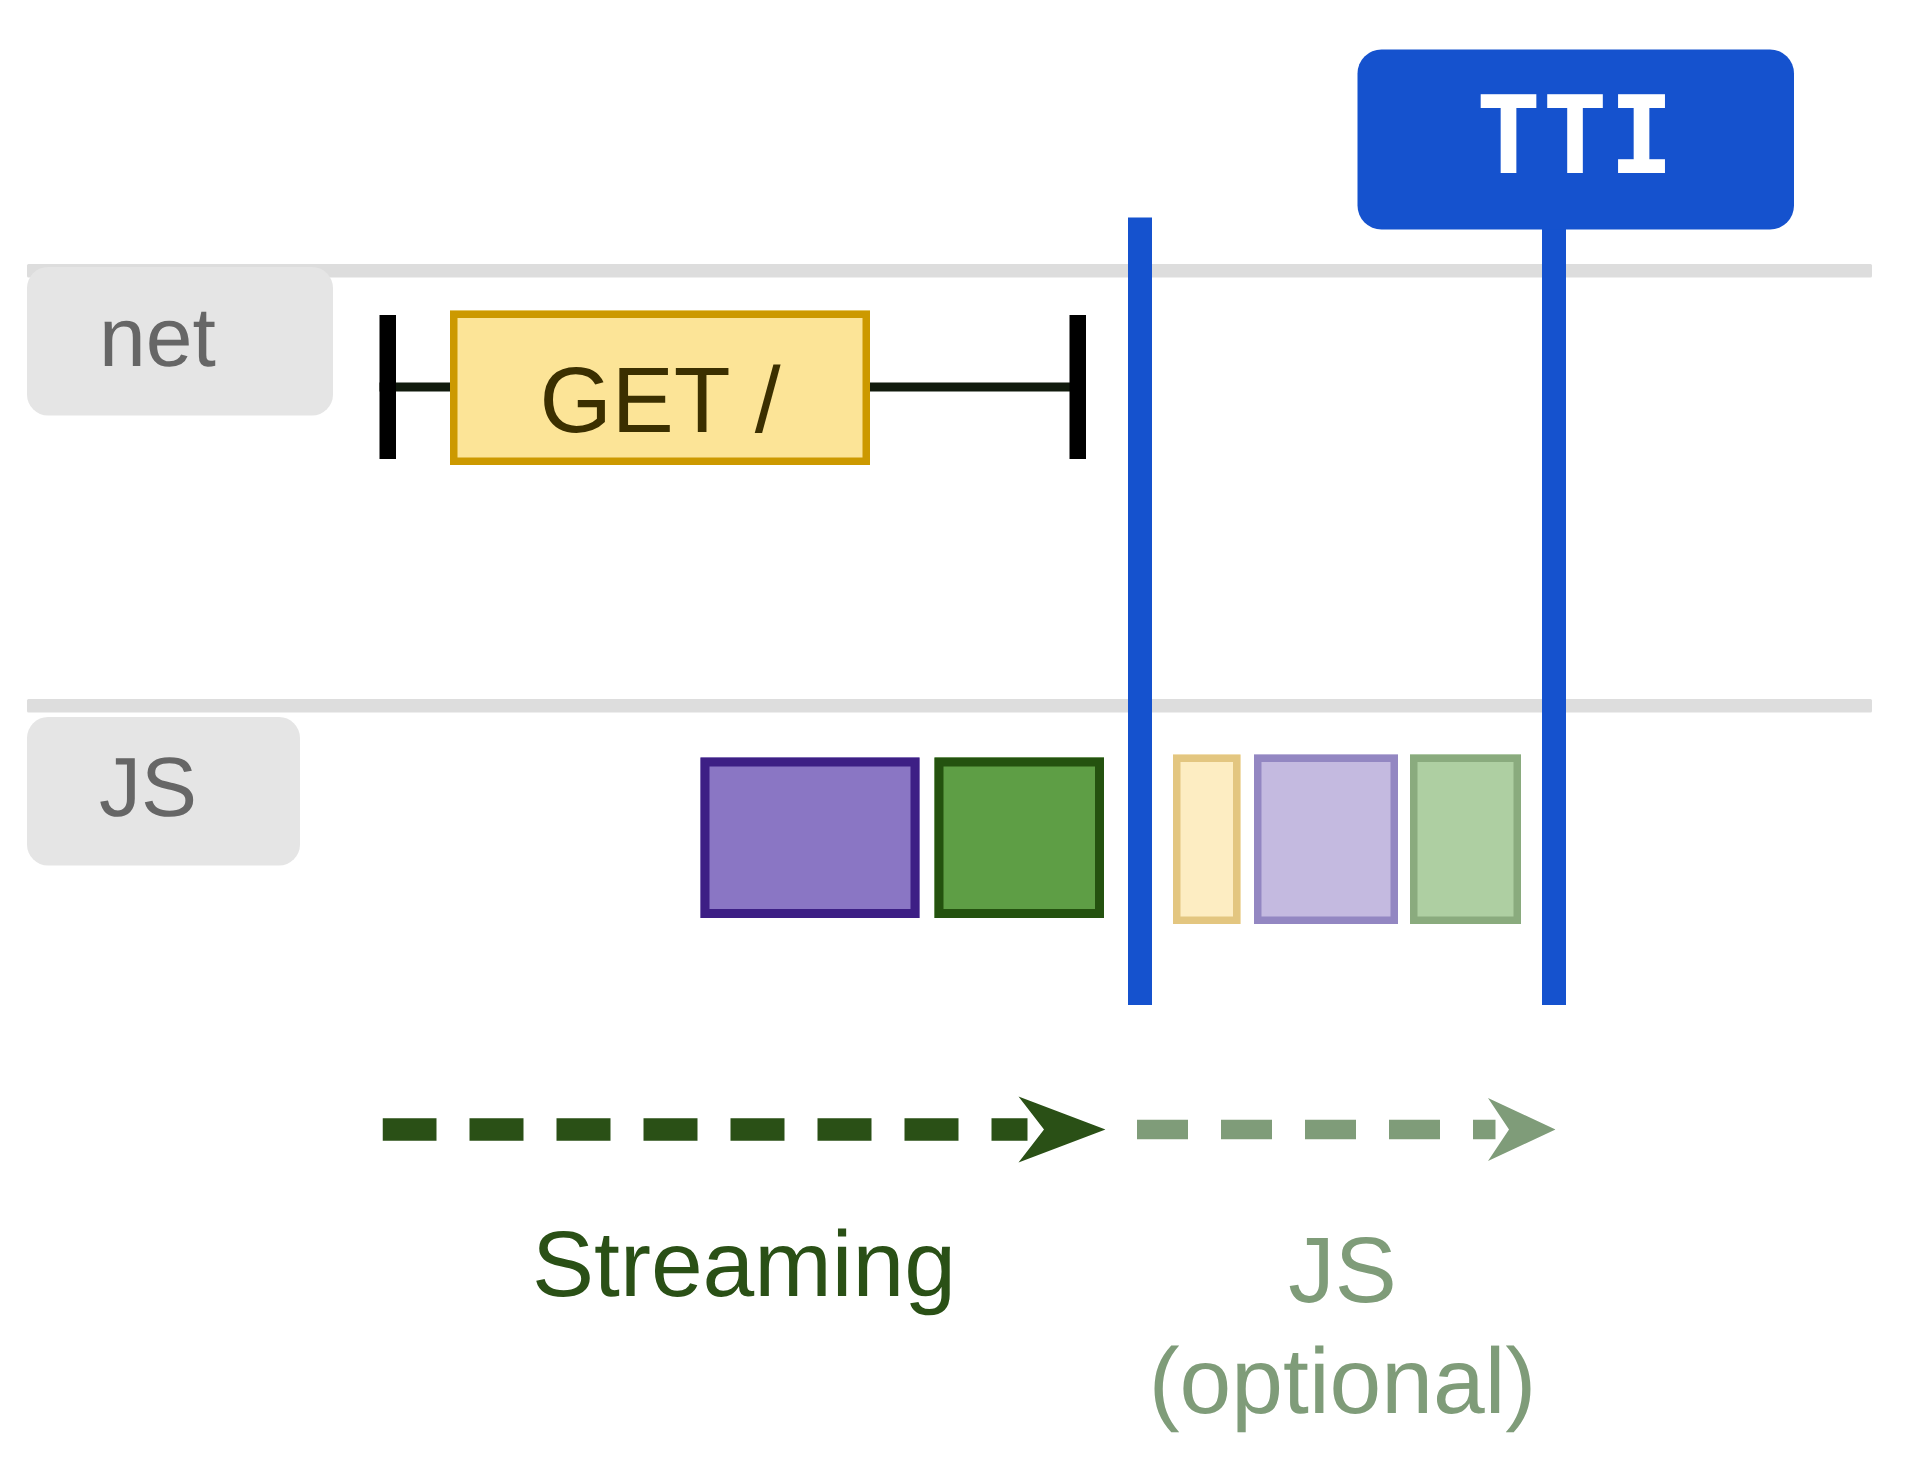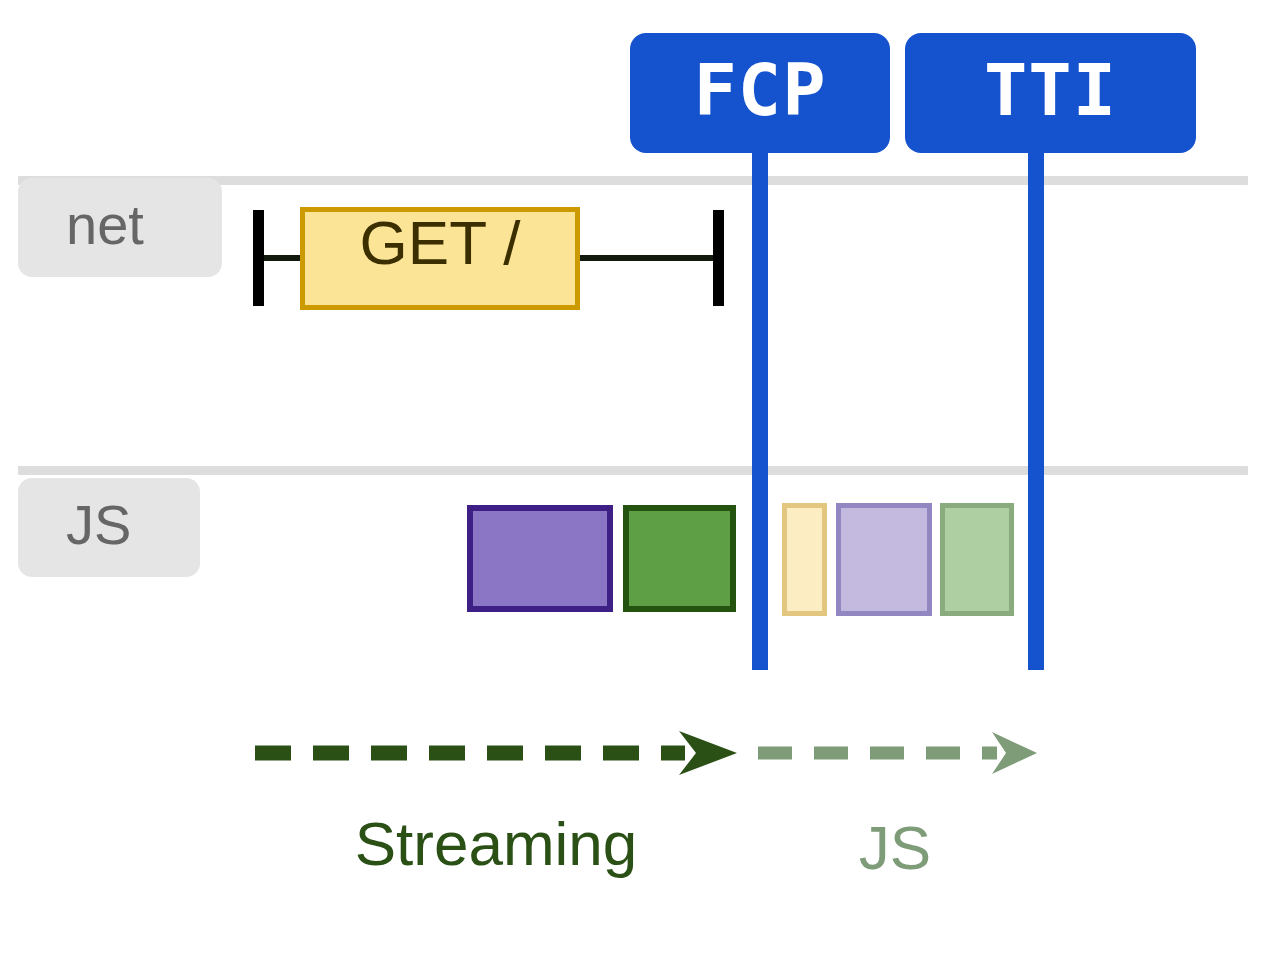--- a/index.html
+++ b/index.html
@@ -73,21 +73,21 @@
     position: absolute;
     height: 6px;
     background: #111a0d;
   }
   .request-bar {
     position: absolute;
     background: #fce497;
     border: 5px solid #cc9900;
     box-sizing: border-box;
     display: flex;
-    align-items: flex-start;
+    align-items: flex-end;
     justify-content: center;
     color: #3b2f00;
     font-size: 62px;
     line-height: 1;
     padding-bottom: 6px;
   }
 
   
   .task-block {
     position: absolute;
@@ -132,23 +132,20 @@
 
   <div class="task-block" style="left:467px; top:505px; width:146px; height:107px; background:#8a76c4; border:6px solid #3d1f85;"></div>
   <div class="task-block" style="left:623px; top:505px; width:113px; height:107px; background:#5e9e45; border:6px solid #24520f;"></div>
   <div class="task-block" style="left:782px; top:503px; width:45px; height:113px; background:#fdedc2; border:5px solid #e3c680;"></div>
   <div class="task-block" style="left:836px; top:503px; width:96px; height:113px; background:#c4bae0; border:5px solid #9387c2;"></div>
   <div class="task-block" style="left:940px; top:503px; width:74px; height:113px; background:#aecfa2; border:5px solid #8aab7e;"></div>
 
   <div class="marker-line" style="left:752px; top:145px; height:525px;"></div>
   <div class="marker-line" style="left:1028px; top:145px; height:525px;"></div>
 
-  <div class="marker-badge" style="left:630px; top:33px; width:260px; height:120px;">
-    <span>FCP</span>
-  </div>
   <div class="marker-badge" style="left:905px; top:33px; width:291px; height:120px;">
     <span>TTI</span>
   </div>
 
   <div class="anno-arrow" style="left:255px; top:725px; width:482px;">
     <svg width="482" height="60" viewBox="0 0 482 60">
       <line x1="0" y1="28" x2="430" y2="28" stroke="#2a5016" stroke-width="15" stroke-dasharray="36,22"></line>
       <path d="M 424 6 L 482 28 L 424 50 L 441 28 Z" fill="#2a5016"></path>
     </svg>
   </div>
@@ -157,15 +154,16 @@
   </div>
 
   <div class="anno-arrow" style="left:752px; top:725px; width:285px;">
     <svg width="285" height="60" viewBox="0 0 285 60">
       <line x1="6" y1="28" x2="245" y2="28" stroke="#7f9c79" stroke-width="13" stroke-dasharray="34,22"></line>
       <path d="M 240 7 L 285 28 L 240 49 L 254 28 Z" fill="#7f9c79"></path>
     </svg>
   </div>
   <div class="anno-label two-line" style="left:745px; top:782px; width:300px; color:#7f9c79;">
     <div>JS</div>
+    <div>(optional)</div>
   </div>
 
 </div>
 
 </body></html>

